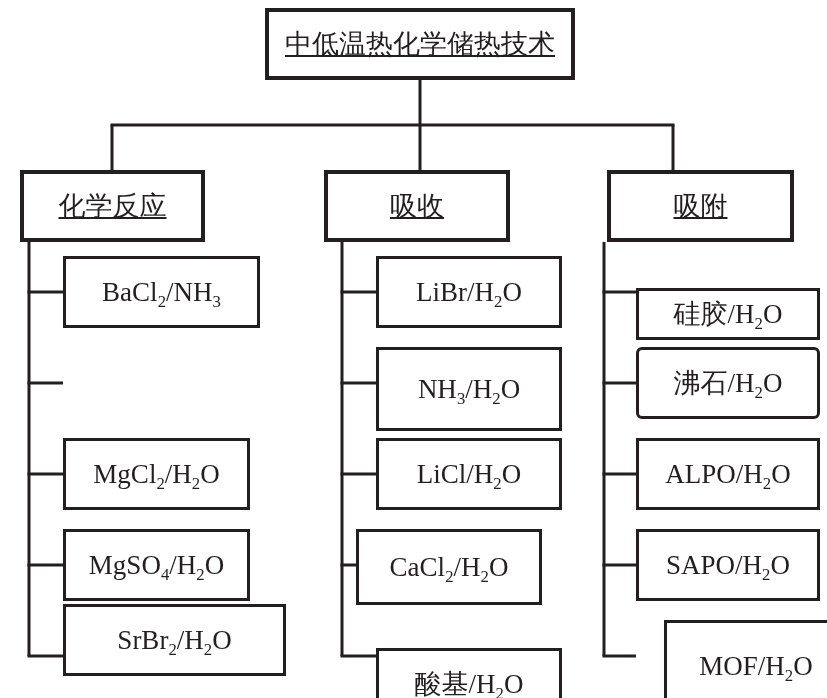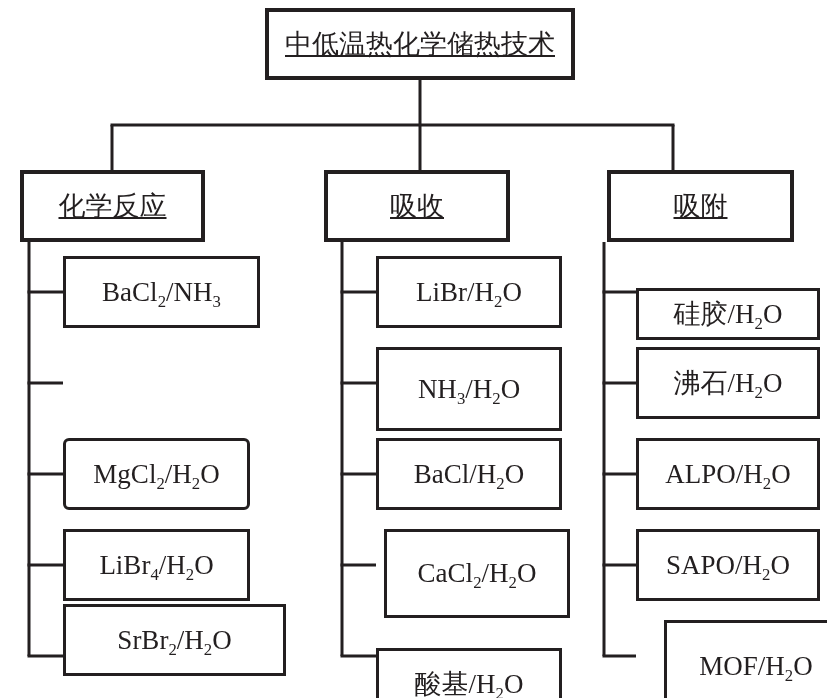--- a/index.html
+++ b/index.html
@@ -59,54 +59,54 @@
     </svg>
   <div class="node root" style="left:265px; top:8px; width:310px; height:72px;">
     <span>中低温热化学储热技术</span>
   </div>
 <div class="node cat" style="left: 20px; top: 170px; width: 185px; height: 72px;">
       <span><span>化学反应</span></span>
     </div>
     <div class="node leaf" style="left: 63px; top: 256px; width: 197px; height: 72px;">
       <span><span>BaCl</span><sub>2</sub><span>/NH</span><sub>3</sub></span>
     </div>
-    <div class="node leaf" style="left: 63px; top: 438px; width: 187px; height: 72px; border-radius: 6px;">
+    <div class="node leaf" style="left: 63px; top: 438px; width: 187px; height: 72px;">
       <span><span>MgCl</span><sub>2</sub><span>/H</span><sub>2</sub><span>O</span></span>
     </div>
     <div class="node leaf" style="left: 63px; top: 529px; width: 187px; height: 72px;">
-      <span><span>LiBr</span><sub>4</sub><span>/H</span><sub>2</sub><span>O</span></span>
+      <span><span>MgSO</span><sub>4</sub><span>/H</span><sub>2</sub><span>O</span></span>
     </div>
     <div class="node leaf" style="left: 63px; top: 604px; width: 223px; height: 72px;">
       <span><span>SrBr</span><sub>2</sub><span>/H</span><sub>2</sub><span>O</span></span>
     </div>
     <div class="node cat" style="left: 324px; top: 170px; width: 186px; height: 72px;">
       <span><span>吸收</span></span>
     </div>
     <div class="node leaf" style="left: 376px; top: 256px; width: 186px; height: 72px;">
       <span><span>LiBr/H</span><sub>2</sub><span>O</span></span>
     </div>
     <div class="node leaf" style="left: 376px; top: 347px; width: 186px; height: 84px;">
       <span><span>NH</span><sub>3</sub><span>/H</span><sub>2</sub><span>O</span></span>
     </div>
     <div class="node leaf" style="left: 376px; top: 438px; width: 186px; height: 72px;">
-      <span><span>BaCl/H</span><sub>2</sub><span>O</span></span>
+      <span><span>LiCl/H</span><sub>2</sub><span>O</span></span>
     </div>
-    <div class="node leaf" style="left: 384px; top: 529px; width: 186px; height: 89px;">
+    <div class="node leaf" style="left: 356px; top: 529px; width: 186px; height: 76px;">
       <span><span>CaCl</span><sub>2</sub><span>/H</span><sub>2</sub><span>O</span></span>
     </div>
     <div class="node leaf" style="left: 376px; top: 620px; width: 186px; height: 72px; margin-top: 28px;">
       <span><span>酸基/H</span><sub>2</sub><span>O</span></span>
     </div>
     <div class="node cat" style="left: 580px; top: 170px; width: 187px; height: 72px; margin-left: 27px;">
       <span><span>吸附</span></span>
     </div>
     <div class="node leaf" style="left: 636px; top: 256px; width: 184px; height: 52px; margin-top: 32px;">
       <span><span>硅胶/H</span><sub>2</sub><span>O</span></span>
     </div>
-    <div class="node leaf" style="left: 636px; top: 347px; width: 184px; height: 72px;">
+    <div class="node leaf" style="left: 636px; top: 347px; width: 184px; height: 72px; border-radius: 6px;">
       <span><span>沸石/H</span><sub>2</sub><span>O</span></span>
     </div>
     <div class="node leaf" style="left: 636px; top: 438px; width: 184px; height: 72px; text-align: right;">
       <span><span>ALPO/H</span><sub>2</sub><span>O</span></span>
     </div>
     <div class="node leaf" style="left: 636px; top: 529px; width: 184px; height: 72px;">
       <span><span>SAPO/H</span><sub>2</sub><span>O</span></span>
     </div>
     <div class="node leaf" style="left: 664px; top: 620px; width: 184px; height: 92px;">
       <span><span>MOF/H</span><sub>2</sub><span>O</span></span>

